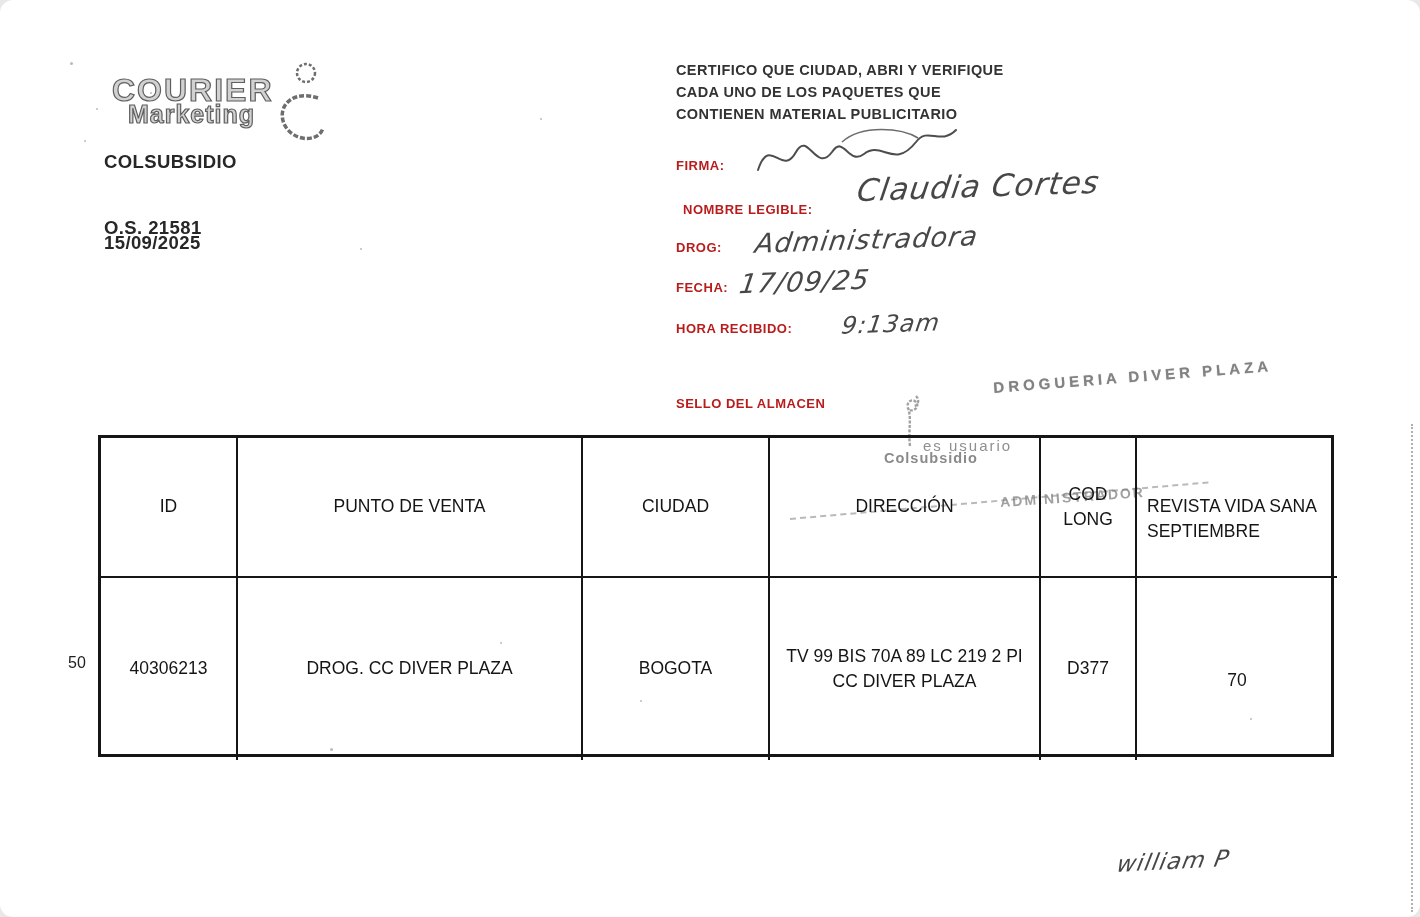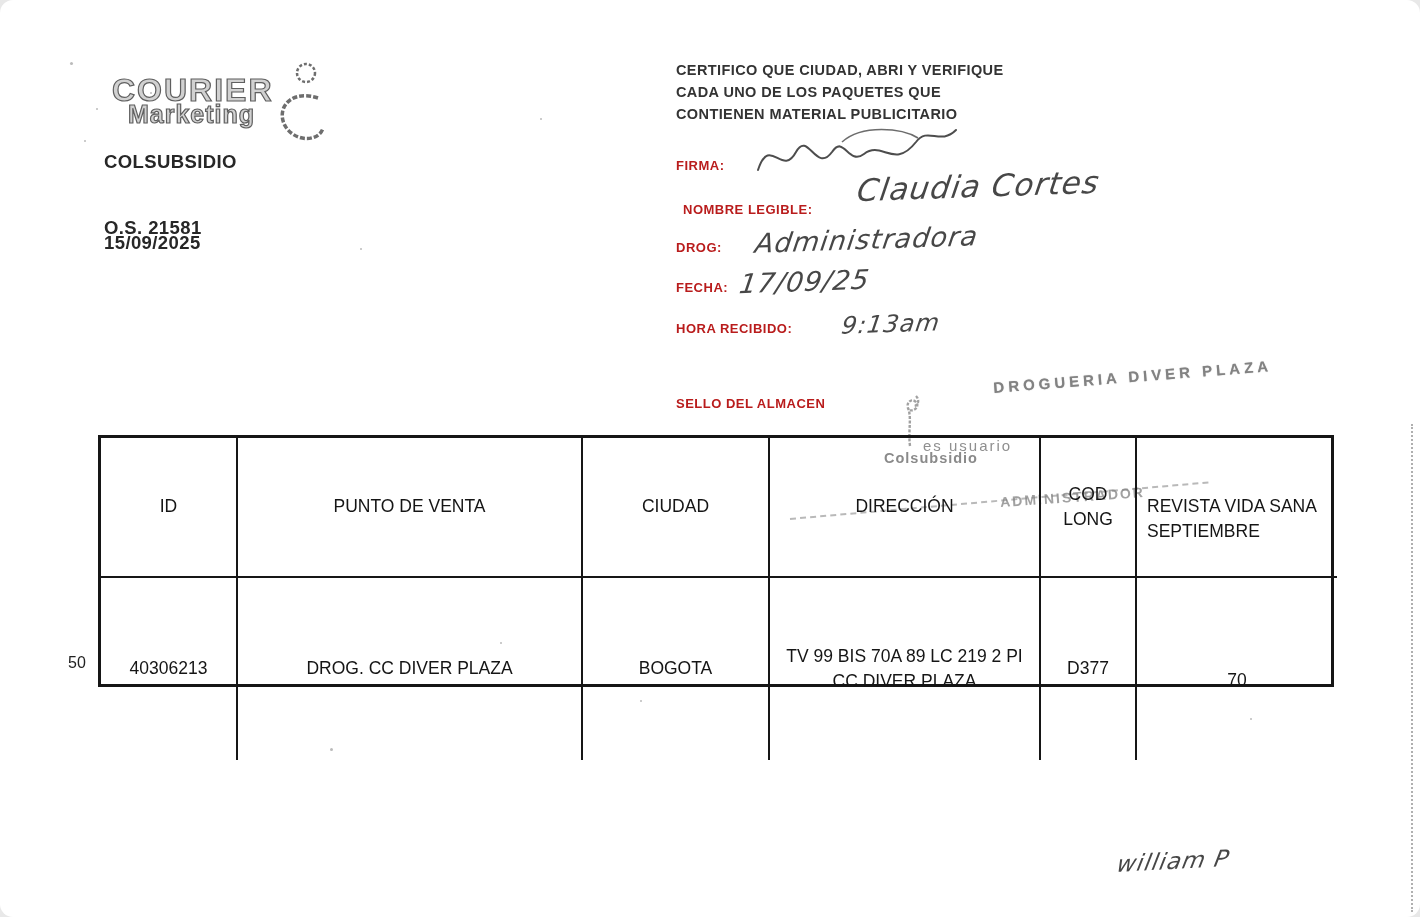--- a/index.html
+++ b/index.html
@@ -59,21 +59,21 @@
   #stamp-usuario-top{left:901px;top:437px;font-size:15px;letter-spacing:2px;color:#8f8f8f;margin-left:22px;}
   #stamp-usuario-bottom{left:884px;top:450px;font-size:14.5px;font-weight:bold;letter-spacing:1px;color:#8a8a8a;}
   #stamp-role{left:1000px;top:489px;font-size:14px;letter-spacing:2px;font-weight:bold;
               transform:rotate(-4deg);opacity:.75;}
   #stamp-dash-line{left:790px;top:518px;width:420px;border-top:2px dashed #9c9c9c;
                    transform:rotate(-5deg);transform-origin:left center;opacity:.7;}
   #stamp-plant{left:896px;top:394px;}
 
   
   #pos-table{
-    left:98px;top:435px;width:1236px;height:252px;
+    left:98px;top:435px;width:1236px;height:322px;
     display:grid;grid-template-columns:137px 345px 187px 271px 96px 200px;
     grid-template-rows:140px 182px;
     border:3px solid #161616;box-sizing:border-box;background:transparent;
   }
   .cell{
     border-right:2px solid #161616;border-bottom:2px solid #161616;
     display:flex;align-items:center;justify-content:center;text-align:center;
     font-size:17.5px;color:#151515;padding:4px 6px;box-sizing:border-box;line-height:1.45;
   }
   .cell.last-col{border-right:none;margin-top:24px;}

